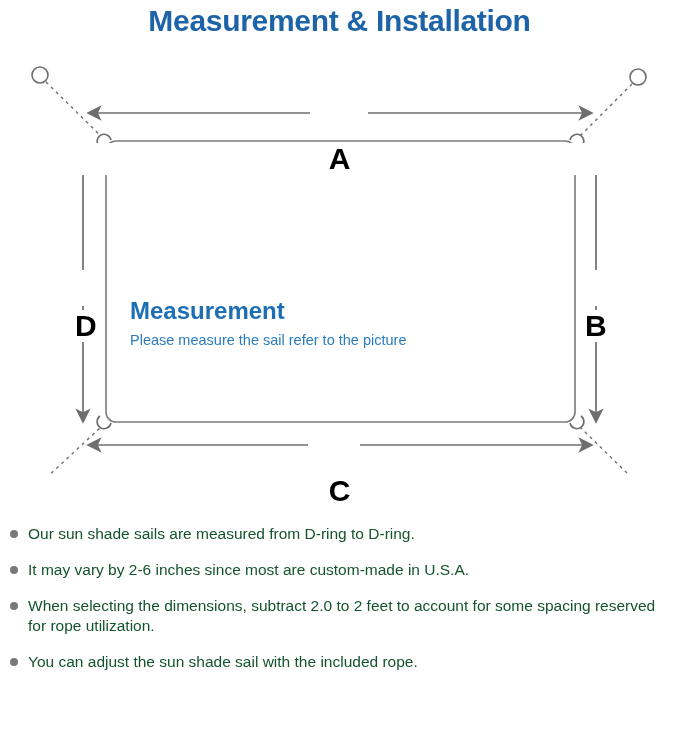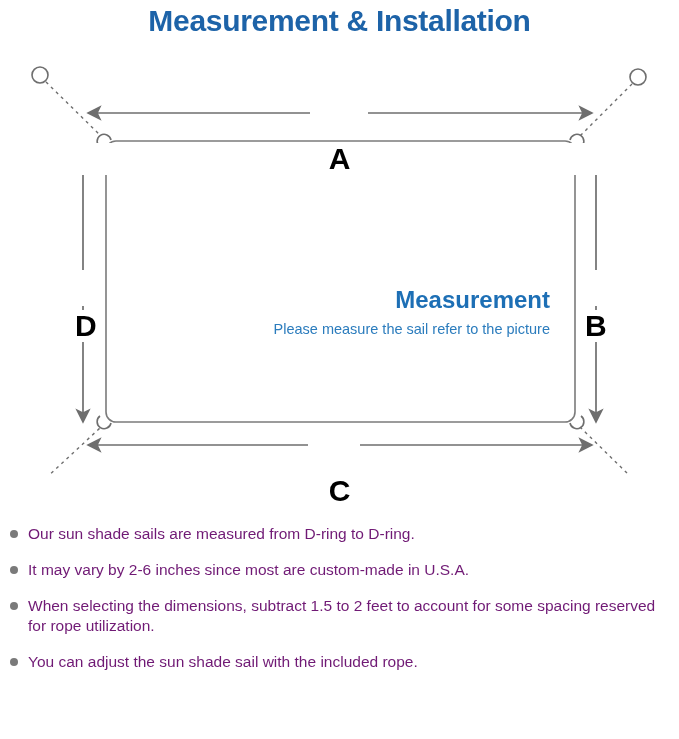--- a/index.html
+++ b/index.html
@@ -55,22 +55,22 @@
   #letter-a span { background: #ffffff; padding: 0 9px; }
   #letter-c { left: 0; right: 0; top: 427px; text-align: center; }
   #letter-c span { background: #ffffff; padding: 0 9px; }
   #letter-d { left: 68px; top: 262px; }
   #letter-b { left: 578px; top: 262px; }
 
   .center-label {
     position: absolute;
     left: 130px;
     width: 420px;
-    top: 237px;
-    text-align: right;
+    top: 248px;
+    text-align: left;
   }
   .center-title {
     font-size: 24px;
     font-weight: bold;
     color: #1d6fb5;
     line-height: 30px;
   }
   .center-sub {
     font-size: 14.5px;
     color: #2b7cbd;
@@ -83,21 +83,21 @@
     left: 0;
     top: 524px;
     width: 679px;
   }
   .note {
     position: relative;
     padding-left: 28px;
     padding-right: 6px;
     font-size: 15.5px;
     line-height: 20px;
-    color: #701a75;
+    color: #14532d;
     margin-bottom: 16px;
   }
   .note .bullet {
     position: absolute;
     left: 10px;
     top: 6px;
     width: 8px;
     height: 8px;
     border-radius: 50%;
     background: #7a7a7a;
@@ -178,21 +178,21 @@
     <div class="note">
       <span class="bullet"></span>
       <span>Our sun shade sails are measured from D-ring to D-ring.</span>
     </div>
     <div class="note">
       <span class="bullet"></span>
       <span>It may vary by 2-6 inches since most are custom-made in U.S.A.</span>
     </div>
     <div class="note">
       <span class="bullet"></span>
-      <span>When selecting the dimensions, subtract 1.5 to 2 feet to account for some spacing reserved for rope utilization.</span>
+      <span>When selecting the dimensions, subtract 2.0 to 2 feet to account for some spacing reserved for rope utilization.</span>
     </div>
     <div class="note">
       <span class="bullet"></span>
       <span>You can adjust the sun shade sail with the included rope.</span>
     </div>
   </div>
 
 </div>
 
 </body></html>

